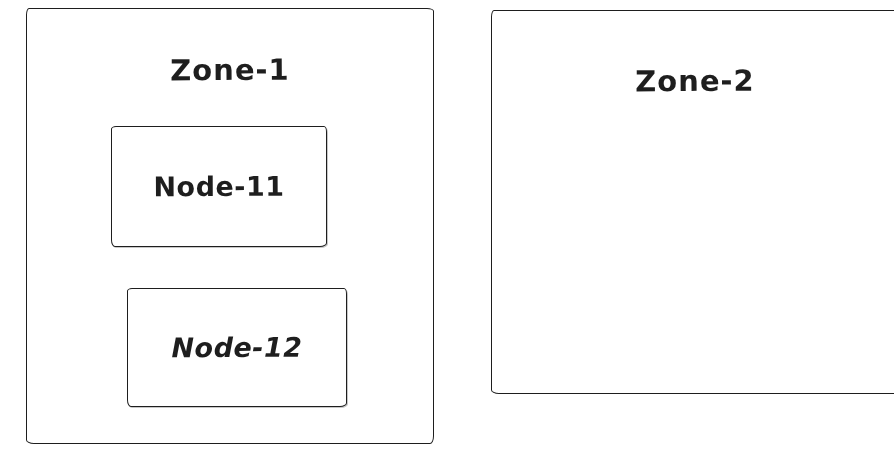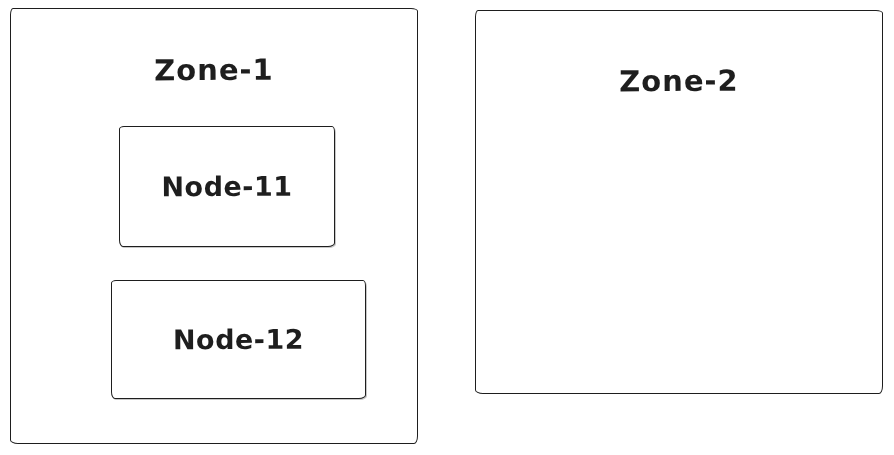--- a/index.html
+++ b/index.html
@@ -17,20 +17,21 @@
   }
   .sketch-box {
     position: absolute;
     background: #ffffff;
     border: 1.7px solid #1e1e1e;
     box-sizing: border-box;
   }
   
   .zone-box {
     border-radius: 3px 7px 4px 8px / 7px 3px 8px 4px;
+    margin-left: 16px;
   }
   .node-box {
     border-radius: 5px 3px 7px 4px / 3px 6px 4px 7px;
     box-shadow: 1px 1px 0 rgba(30,30,30,0.25);
   }
   .zone-label {
     position: absolute;
     left: 0;
     width: 100%;
     text-align: center;
@@ -55,22 +56,22 @@
     white-space: nowrap;
   }
 
   
   #zone-1 { left: 10px;  top: 8px;   width: 408px; height: 436px; }
   #zone-2 { left: 475px; top: 10px;  width: 408px; height: 384px; }
 
   #zone-1 .zone-label { top: 44px; }
   #zone-2 .zone-label { top: 53px; }
 
-  #node-11 { left: 108px;  top: 117px; width: 216px; height: 121px; } 
-  #node-12 { left: 100px; top: 271px; width: 255px; height: 119px; } 
+  #node-11 { left: 84px;  top: 117px; width: 216px; height: 121px; } 
+  #node-12 { left: 100px; top: 279px; width: 220px; height: 119px; font-style: italic; } 
   #node-21 { left: 97px;  top: 114px; width: 216px; height: 120px; } 
 </style>
 </head>
 <body>
 
 <div class="canvas">
 
   <div id="zone-1" class="sketch-box zone-box">
     <div class="zone-label">Zone-1</div>
 

